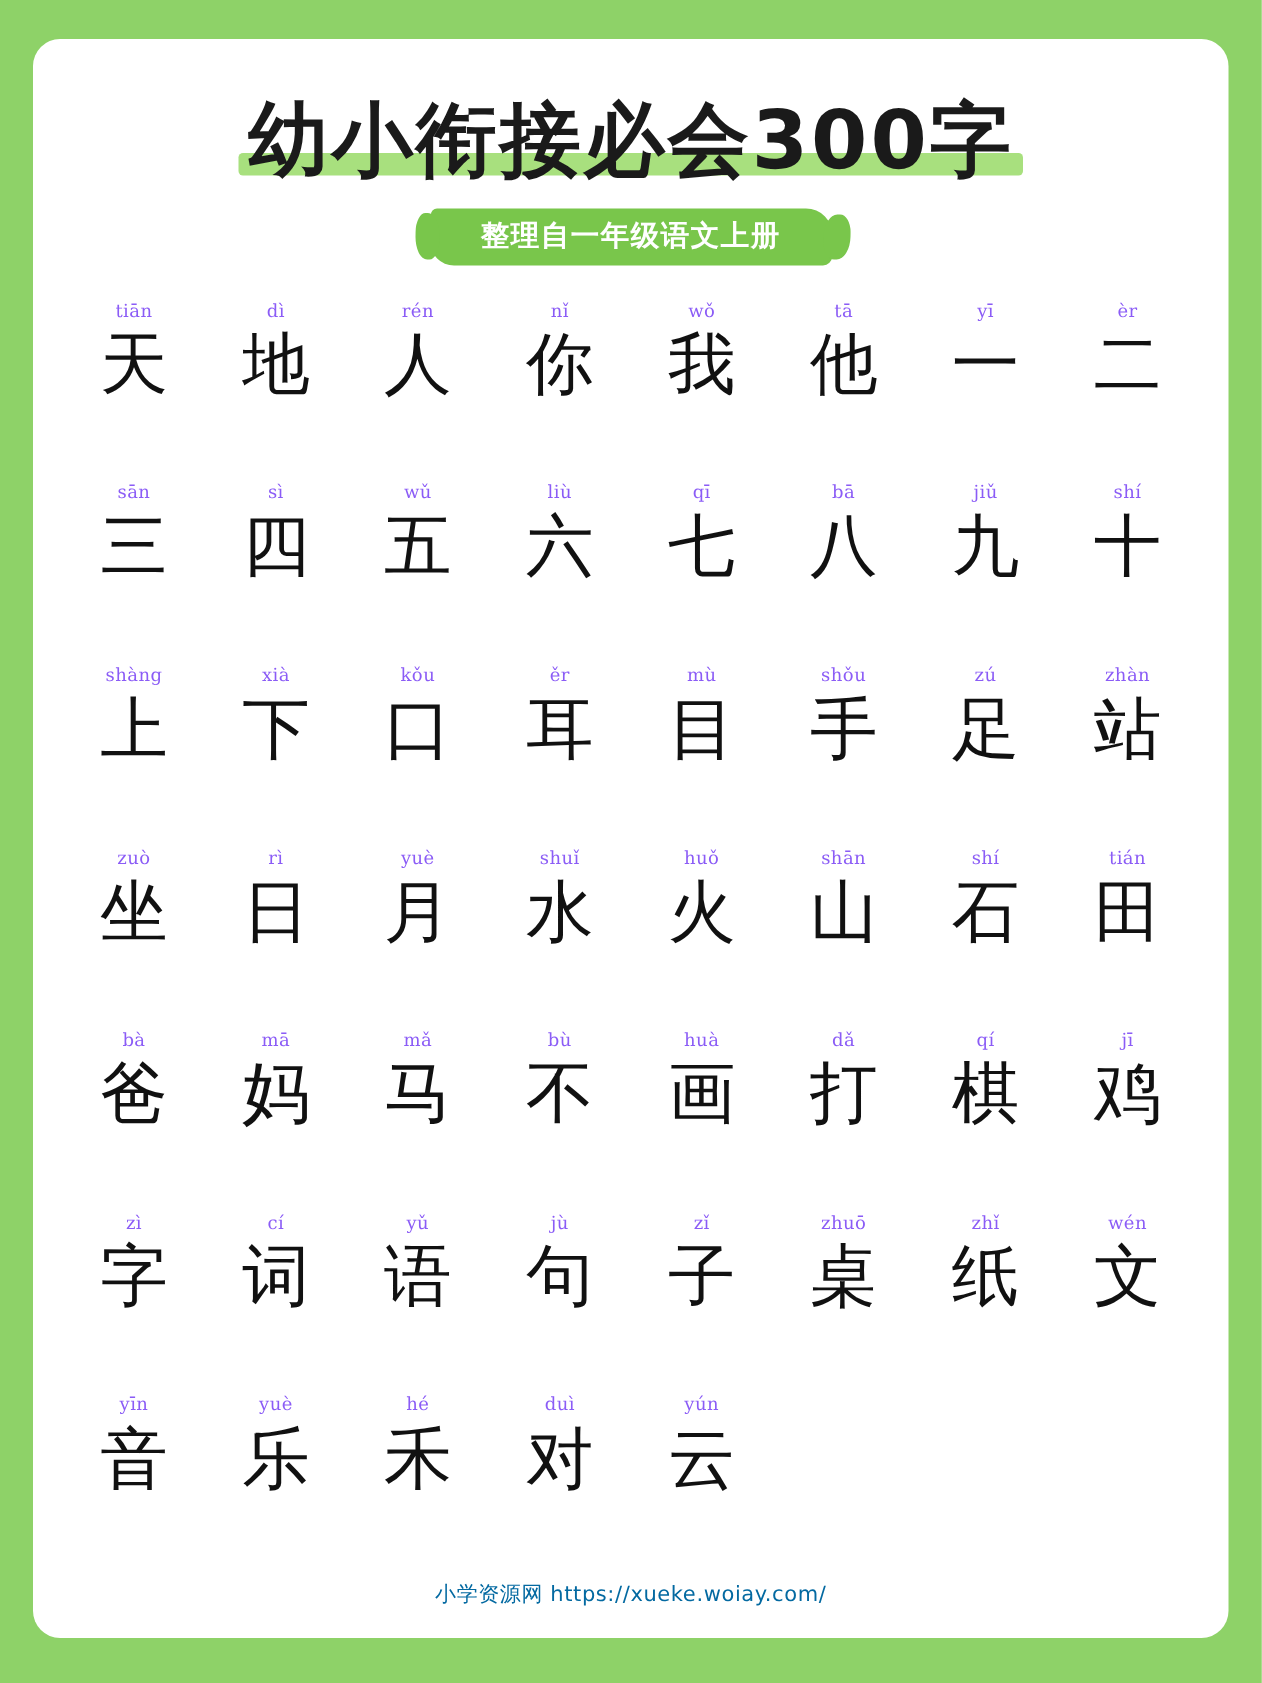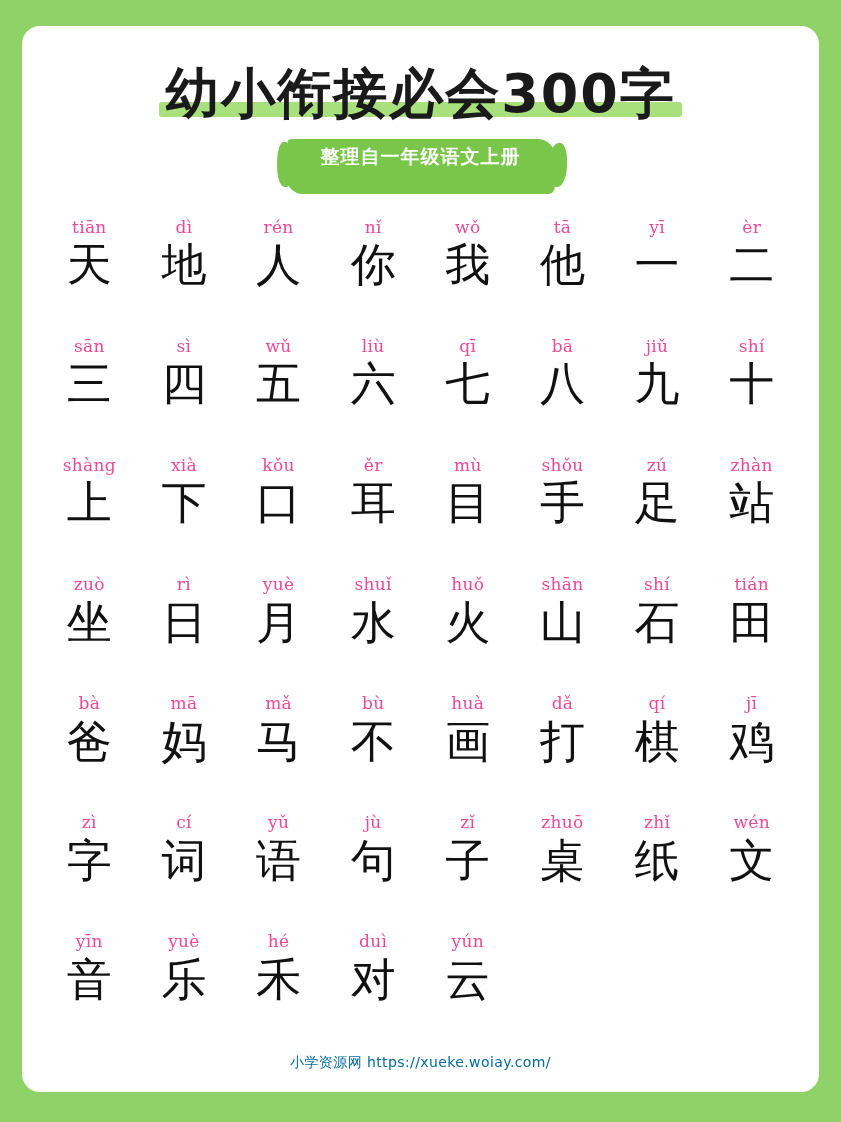--- a/index.html
+++ b/index.html
@@ -61,21 +61,21 @@
     position: relative;
     z-index: 1;
   }
   .subtitle-wrap {
     text-align: center;
     margin-top: 16px;
   }
   .subtitle {
     display: inline-block;
     position: relative;
-    padding: 5px 34px 24px 34px;
+    padding: 5px 34px 7px 34px;
     text-align: center;
   }
   .subtitle .band {
     position: absolute;
     left: 0;
     right: 0;
     top: 0;
     bottom: 0;
     background: #79c64b;
     border-radius: 4px 18px 6px 16px;
@@ -123,22 +123,22 @@
   }
   .cell {
     display: flex;
     flex-direction: column;
     align-items: center;
     justify-content: flex-start;
     padding-top: 2px;
   }
   .pinyin {
     font-family: "DejaVu Serif", serif;
-    font-size: 17px;
-    color: #ec4899;
+    font-size: 12px;
+    color: #8b5cf6;
     line-height: 1.1;
     letter-spacing: 0.3px;
     white-space: nowrap;
   }
   .hanzi {
     font-family: "DejaVu Sans", sans-serif;
     font-size: 45px;
     color: #111111;
     line-height: 1.18;
     margin-top: 2px;

